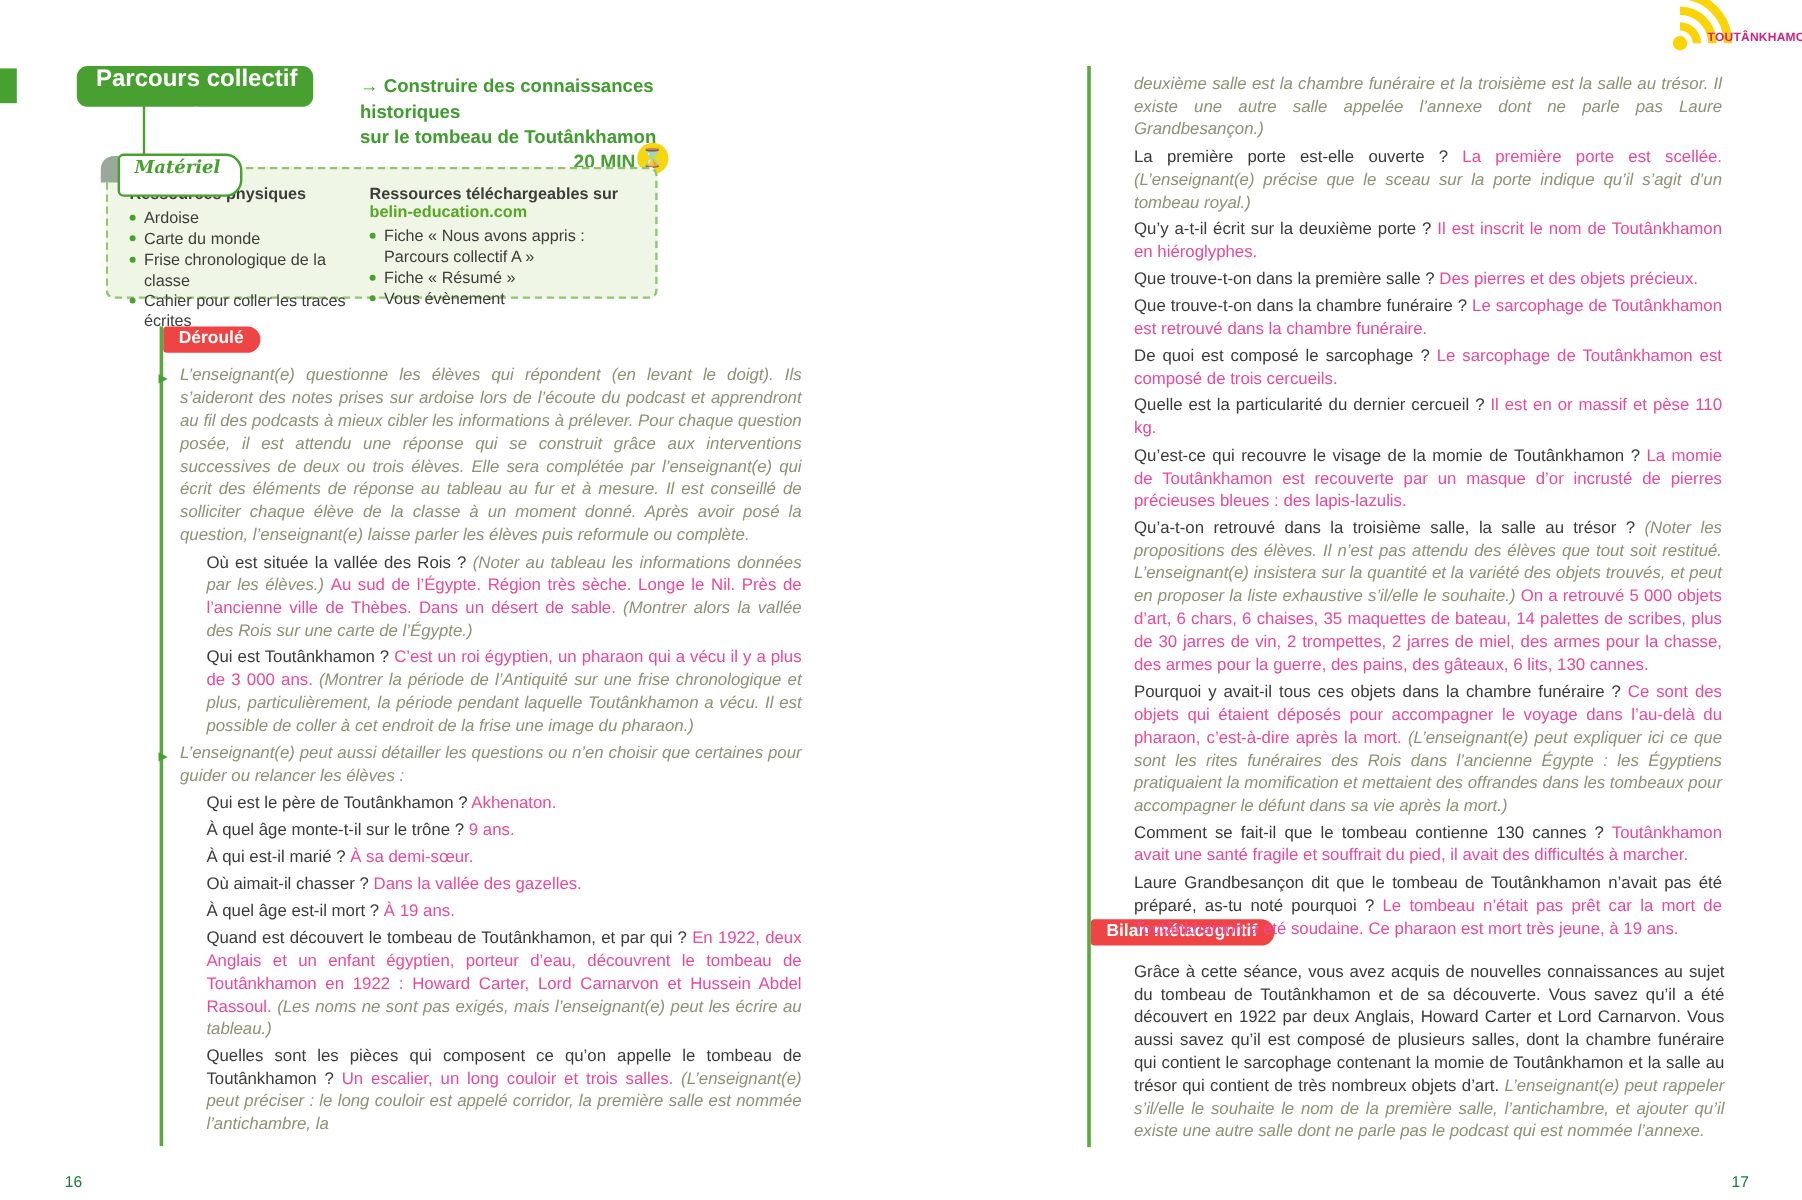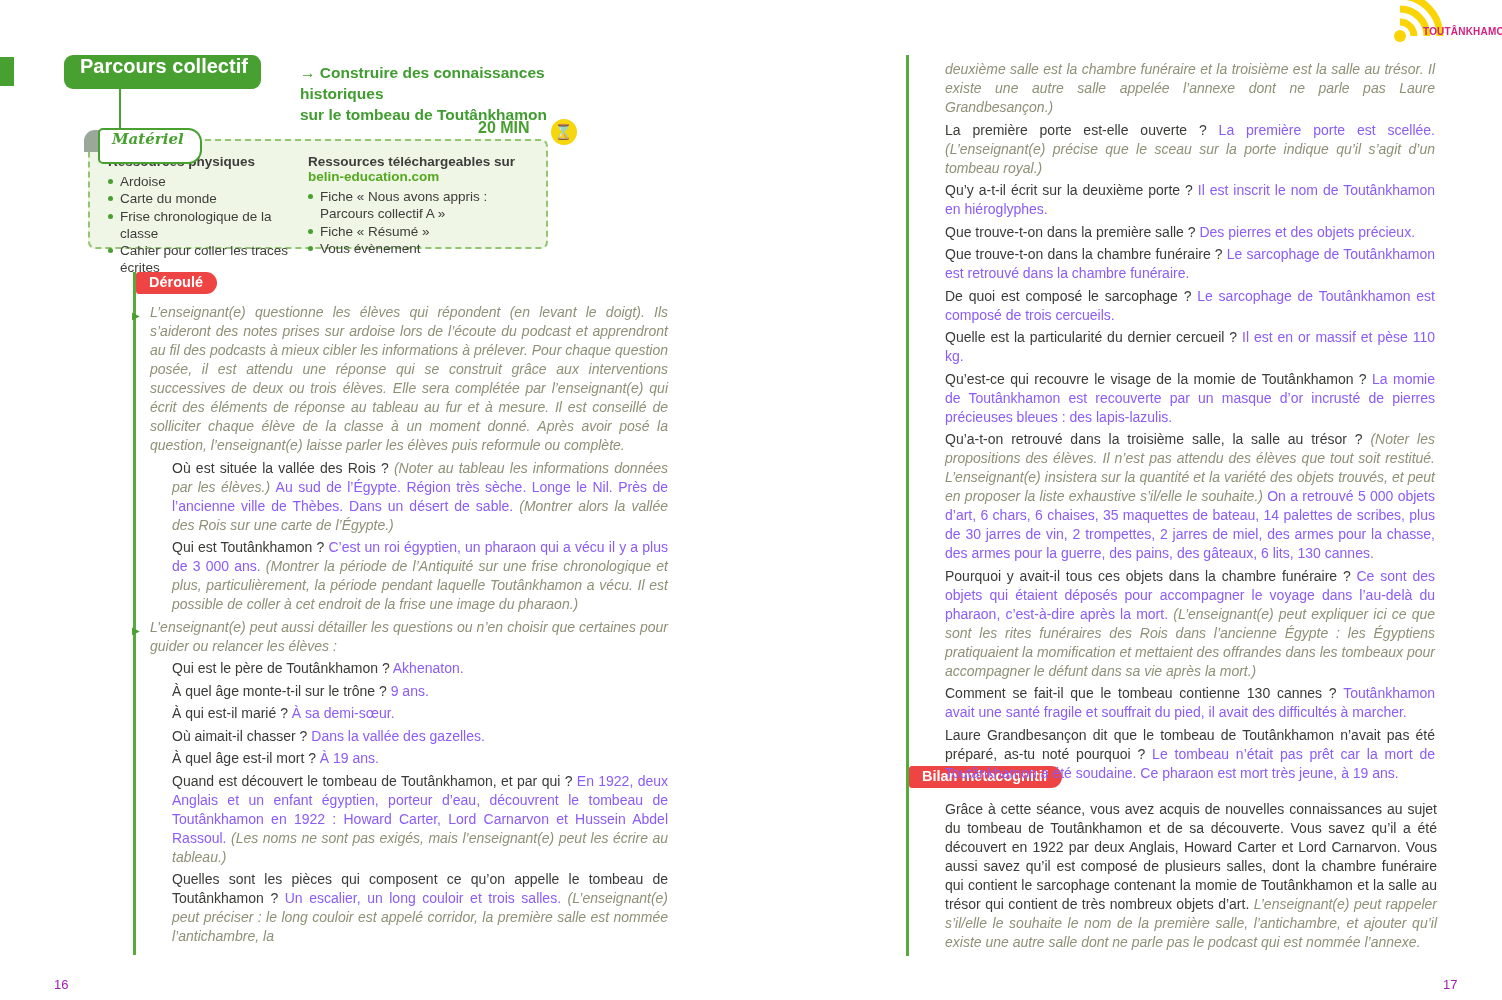--- a/index.html
+++ b/index.html
@@ -15,21 +15,21 @@
   
   .banner-bleed{position:absolute;left:0;top:57px;width:14px;height:29px;background:#47a02f;}
   .banner{position:absolute;left:64px;top:55px;height:32px;background:#47a02f;color:#fff;
           display:flex;align-items:center;gap:9px;padding:0 13px 2px 16px;border-radius:9px;
           font-weight:bold;font-size:20px;flex-direction:column;}
   .badge{width:21px;height:21px;border:2.5px solid #fff;border-radius:50%;display:flex;
          align-items:center;justify-content:center;font-size:14px;font-weight:bold;margin-top:2px;}
   .connector{position:absolute;left:119px;top:87px;width:2px;height:54px;background:#47a02f;}
   .subtitle{position:absolute;left:300px;top:62px;width:300px;text-align:left;
             color:#3f9c2e;font-weight:bold;font-size:15.5px;line-height:21px;}
-  .duration{position:absolute;left:478px;top:119px;display:flex;align-items:flex-start;gap:21px;
+  .duration{position:absolute;left:478px;top:119px;display:flex;align-items:flex-end;gap:1px;
             color:#47a02f;font-weight:bold;font-size:16px;}
   .hourglass{width:26px;height:26px;border-radius:50%;background:#f6d60c;display:flex;
              align-items:center;justify-content:center;font-size:15px;color:#44453f;}
 
   
   .materiel-box{position:absolute;left:88px;top:139px;width:456px;height:106px;
                 border:2px dashed #93c472;border-radius:7px;background:#eff6e5;}
   .materiel-curl{position:absolute;left:84px;top:130px;width:30px;height:22px;
                  background:#9aa89a;border-radius:11px 11px 0 0;}
   .materiel-tab{position:absolute;left:98px;top:128px;background:#fff;border:2px solid #47a02f;
@@ -58,24 +58,24 @@
   
   .content{position:absolute;font-size:14px;line-height:19px;text-align:justify;}
   .content-left{left:150px;top:303px;width:518px;}
   .content-right{left:945px;top:60px;width:490px;}
   .content-bilan{left:945px;top:800px;width:492px;}
   .block{margin:0 0 3.5px 0;position:relative;}
   .block.qa{margin-left:22px;}
   .content-right .block.qa,.content-bilan .block.qa{margin-left:0;}
   .arrow-marker{position:absolute;left:-18px;top:3px;color:#47a02f;font-size:10px;}
   .s-q{color:#3a3a38;}
-  .s-a{color:#8b5cf6;}
+  .s-a{color:#ec4899;}
   .s-note{color:#8f9077;font-style:italic;}
 
-  .pagenum{position:absolute;font-size:13px;color:#a21caf;}
+  .pagenum{position:absolute;font-size:13px;color:#15803d;}
   .pagenum.p-left{left:54px;top:977px;}
   .pagenum.p-right{left:1443px;top:977px;}
 </style>
 </head>
 <body>
 
 <div class="spread">
 
   <div class="logo">
     <svg width="70" height="46" viewBox="0 0 70 46">

